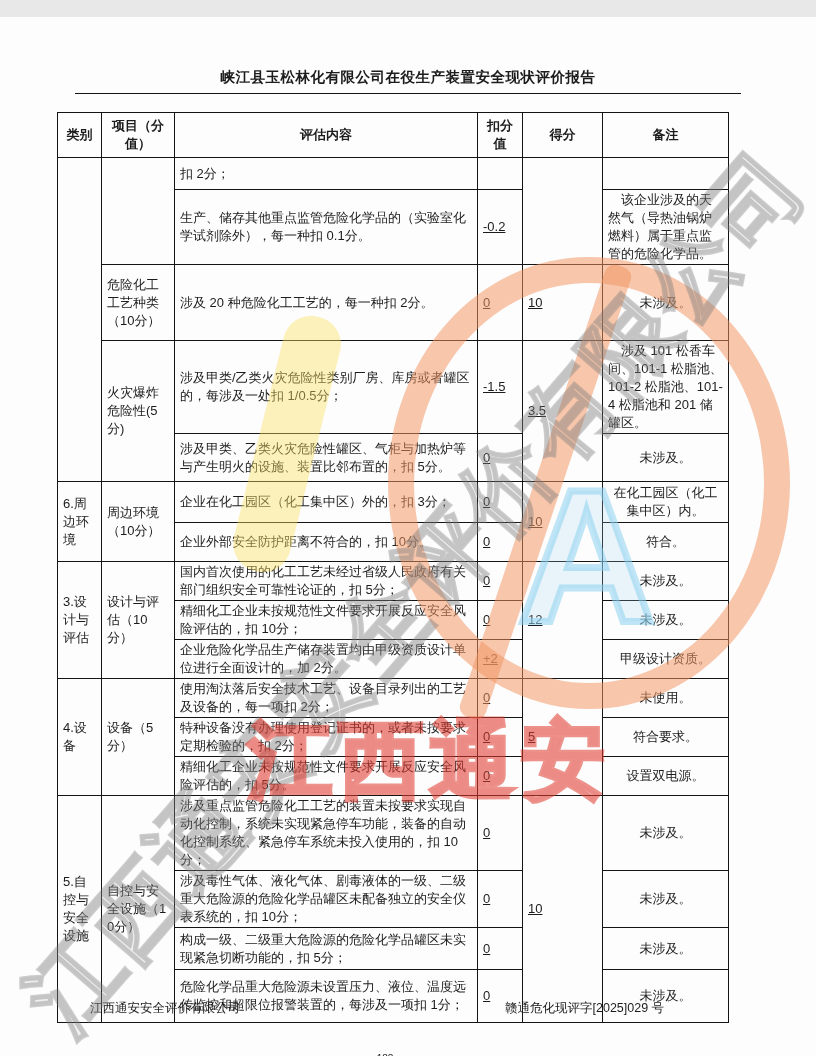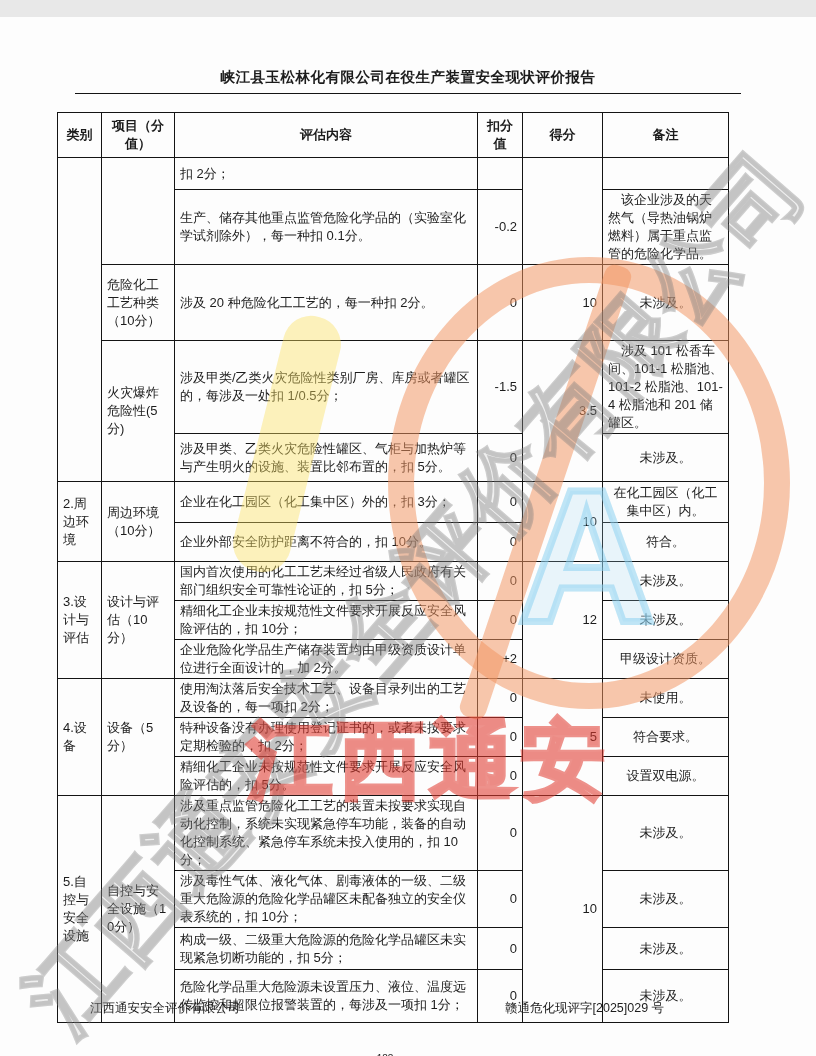--- a/index.html
+++ b/index.html
@@ -25,21 +25,21 @@
     border:1.5px solid #141414;
     vertical-align:middle;
     font-size:13px;line-height:18px;
     padding:1px 5px;
     overflow:hidden;
   }
   th{font-size:13.5px;font-weight:bold;text-align:center;padding:1px 2px;}
   td.cat{text-align:left;word-break:break-all;padding:1px 7px;line-height:19px;}
   td.proj{text-align:left;word-break:break-all;padding:1px 13px;line-height:19px;}
   td.content{text-align:left;padding:1px 6px;}
-  td.num{text-align:right;}
+  td.num{text-align:left;text-decoration:underline;}
   td.remark{text-align:center;padding:1px 5px;}
   td.remark-just{text-align:left;text-indent:1em;padding:1px 7px;}
   
   .wm{position:absolute;inset:0;pointer-events:none;z-index:5;}
   .wm-ring{
     position:absolute;left:388px;top:240px;width:402px;height:452px;
     border:26px solid rgba(242,148,95,.52);border-radius:50%;
     box-sizing:border-box;
   }
   .wm-slash{
@@ -131,21 +131,21 @@
       <td class="num" rowspan="2">3.5</td>
       <td class="remark remark-just">涉及 101 松香车间、101-1 松脂池、101-2 松脂池、101-4 松脂池和 201 储罐区。</td>
     </tr>
     <tr style="height:48px">
       <td class="content">涉及甲类、乙类火灾危险性罐区、气柜与加热炉等与产生明火的设施、装置比邻布置的，扣 5分。</td>
       <td class="num">0</td>
       <td class="remark">未涉及。</td>
     </tr>
 
     <tr style="height:41px">
-      <td class="cat" rowspan="2">2.周边环境</td>
+      <td class="cat" rowspan="2">6.周边环境</td>
       <td class="proj" rowspan="2">周边环境（10分）</td>
       <td class="content">企业在化工园区（化工集中区）外的，扣 3分；</td>
       <td class="num">0</td>
       <td class="num" rowspan="2">10</td>
       <td class="remark">在化工园区（化工集中区）内。</td>
     </tr>
     <tr style="height:39px">
       <td class="content">企业外部安全防护距离不符合的，扣 10分。</td>
       <td class="num">0</td>
       <td class="remark">符合。</td>

